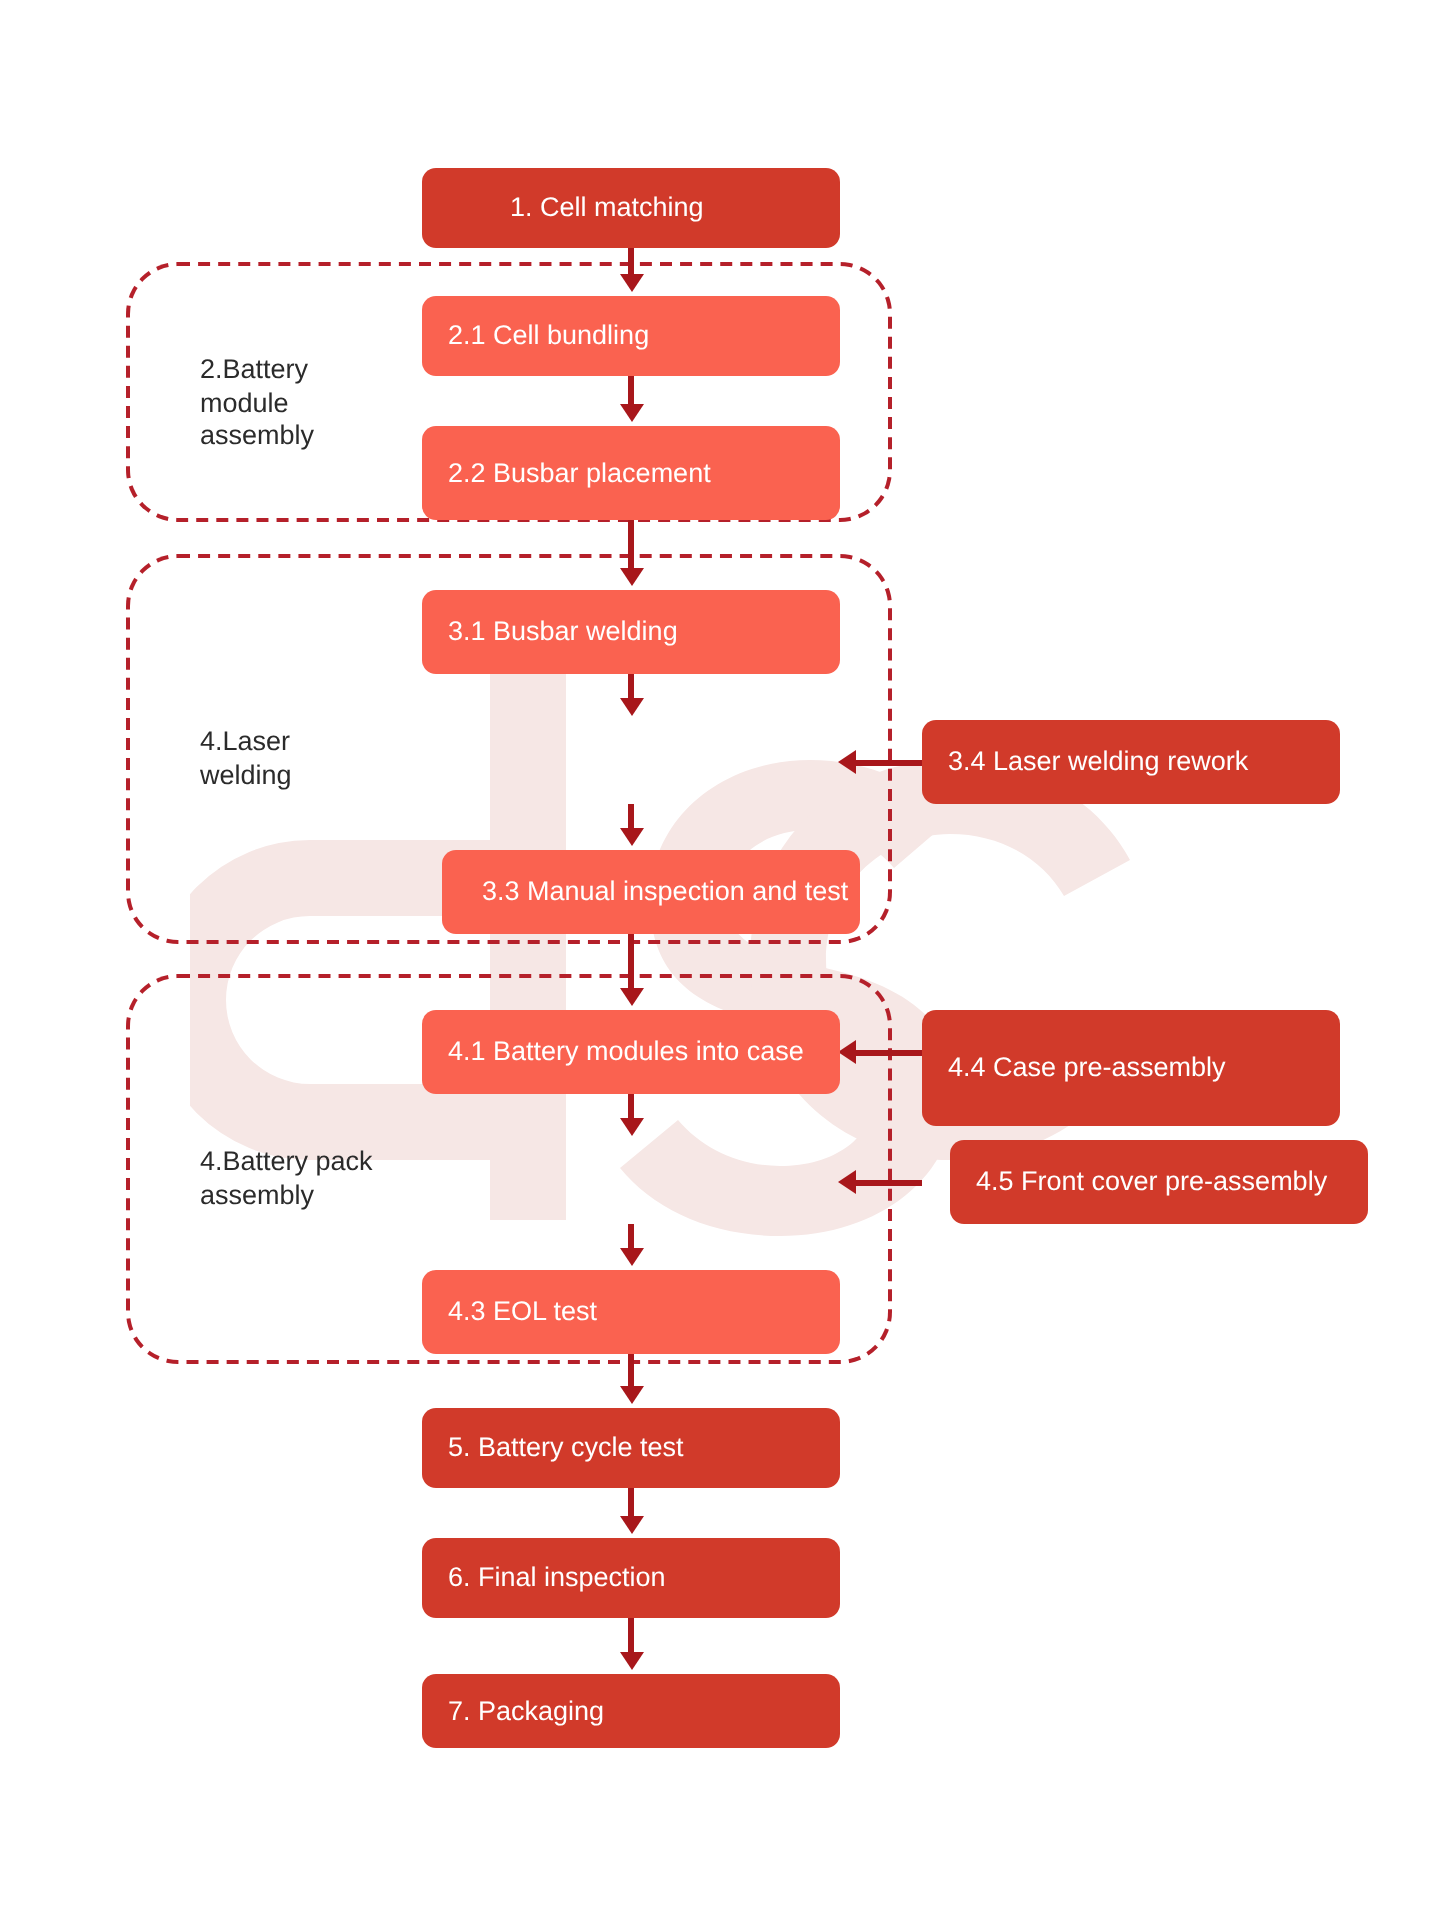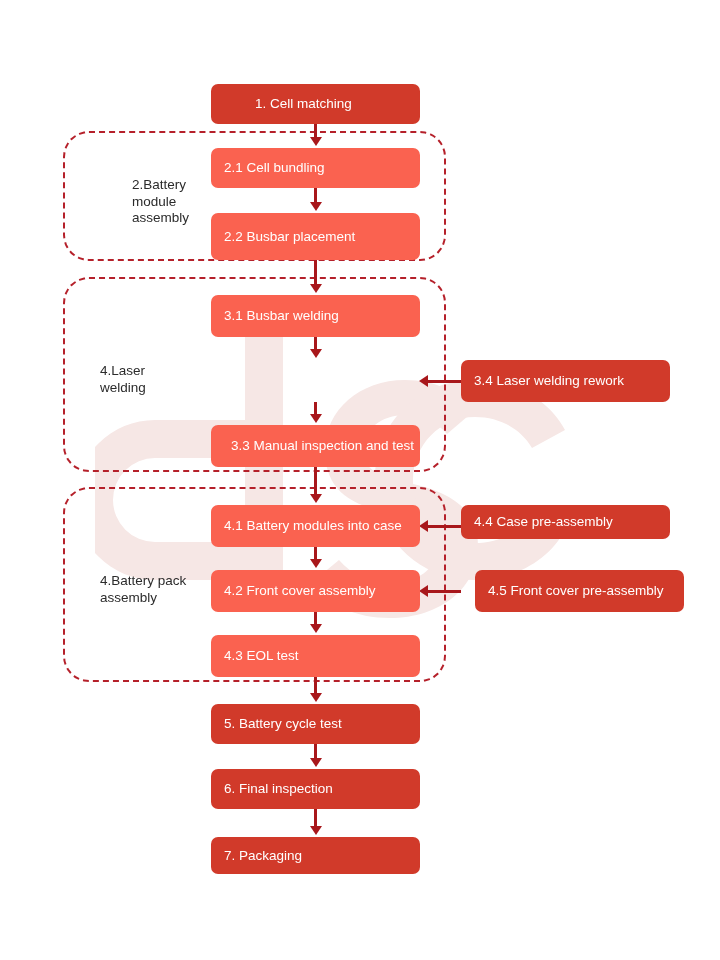--- a/index.html
+++ b/index.html
@@ -96,21 +96,21 @@
       <g fill="#f6e7e5">
         <path d="M150 10 h38 v300 h-38 z"></path>
         <path d="M60 120 a80 80 0 0 0 0 160 h95 v-38 h-95 a42 42 0 0 1 0 -84 h95 v-38 z"></path>
         <path d="M230 150 c0 -40 35 -70 80 -70 c30 0 55 12 70 30 l-28 24 c-10 -12 -25 -19 -42 -19 c-24 0 -42 15 -42 35 c0 18 14 27 45 33 c45 9 70 28 70 63 c0 42 -38 72 -88 72 c-34 0 -63 -13 -80 -34 l29 -24 c12 14 30 23 51 23 c27 0 47 -14 47 -35 c0 -18 -15 -28 -48 -35 c-45 -9 -64 -28 -64 -63 z"></path>
         <path d="M470 130 c-16 -30 -50 -50 -90 -50 c-57 0 -100 43 -100 100 c0 57 43 100 100 100 c40 0 74 -20 90 -50 l-33 -18 c-11 19 -32 31 -57 31 c-35 0 -62 -28 -62 -63 c0 -35 27 -63 62 -63 c25 0 46 12 57 31 z"></path>
       </g>
     </svg>
   </div>
 
   <div class="group-box" style="left:63px; top:131px; width:383px; height:130px;"></div>
-  <div class="group-label" style="left:100px; top:177px; width:90px;margin-left:32px;">2.Battery
+  <div class="group-label" style="left:100px; top:177px; width:90px;">2.Battery
 module
 assembly</div>
 
   <div class="group-box" style="left:63px; top:277px; width:383px; height:195px;"></div>
   <div class="group-label" style="left:100px; top:363px; width:90px;">4.Laser
 welding</div>
 
   <div class="group-box" style="left:63px; top:487px; width:383px; height:195px;"></div>
   <div class="group-label" style="left:100px; top:573px; width:110px;">4.Battery pack
 assembly</div>
@@ -154,24 +154,23 @@
   <div class="conn v" style="left:314px; top:744px; height:16px;"></div>
   <div class="arrow down" style="left:309.5px; top:758px;"></div>
 
   <div class="conn v" style="left:314px; top:809px; height:19px;"></div>
   <div class="arrow down" style="left:309.5px; top:826px;"></div>
 
   <div class="node dark" style="left:211px; top:84px;  width:209px; height:40px;padding-left:44px;">1. Cell matching</div>
   <div class="node light" style="left:211px; top:148px; width:209px; height:40px;">2.1 Cell bundling</div>
   <div class="node light" style="left:211px; top:213px; width:209px; height:47px;">2.2 Busbar placement</div>
   <div class="node light" style="left:211px; top:295px; width:209px; height:42px;">3.1 Busbar welding</div>
-  <div class="node light" style="left:211px; top:425px; width:209px; height:42px;padding-left:20px;">3.3 Manual inspection and test</div>
+  <div class="node light" style="left:221px; top:425px; width:209px; height:42px;padding-left:20px;">3.3 Manual inspection and test</div>
   <div class="node dark" style="left:461px; top:360px; width:209px; height:42px;">3.4 Laser welding rework</div>
   <div class="node light" style="left:211px; top:505px; width:209px; height:42px;">4.1 Battery modules into case</div>
-  <div class="node light" style="left:211px; top:570px; width:209px; height:42px;">4.2 Front cover assembly</div>
   <div class="node light" style="left:211px; top:635px; width:209px; height:42px;">4.3 EOL test</div>
-  <div class="node dark" style="left:461px; top:505px; width:209px; height:34px;">4.4 Case pre-assembly</div>
+  <div class="node dark" style="left:461px; top:505px; width:209px; height:58px;">4.4 Case pre-assembly</div>
   <div class="node dark" style="left:461px; top:570px; width:209px; height:42px;margin-left:14px;">4.5 Front cover pre-assembly</div>
   <div class="node dark" style="left:211px; top:704px; width:209px; height:40px;">5. Battery cycle test</div>
   <div class="node dark" style="left:211px; top:769px; width:209px; height:40px;">6. Final inspection</div>
   <div class="node dark" style="left:211px; top:837px; width:209px; height:37px;">7. Packaging</div>
 
 </div>
 
 </body></html>

